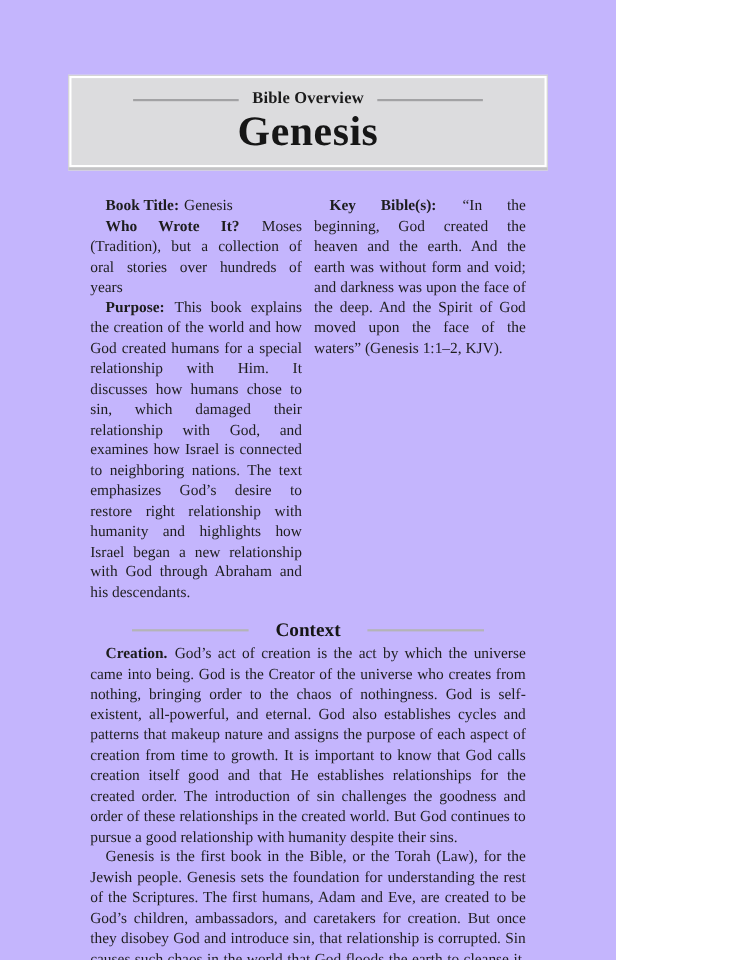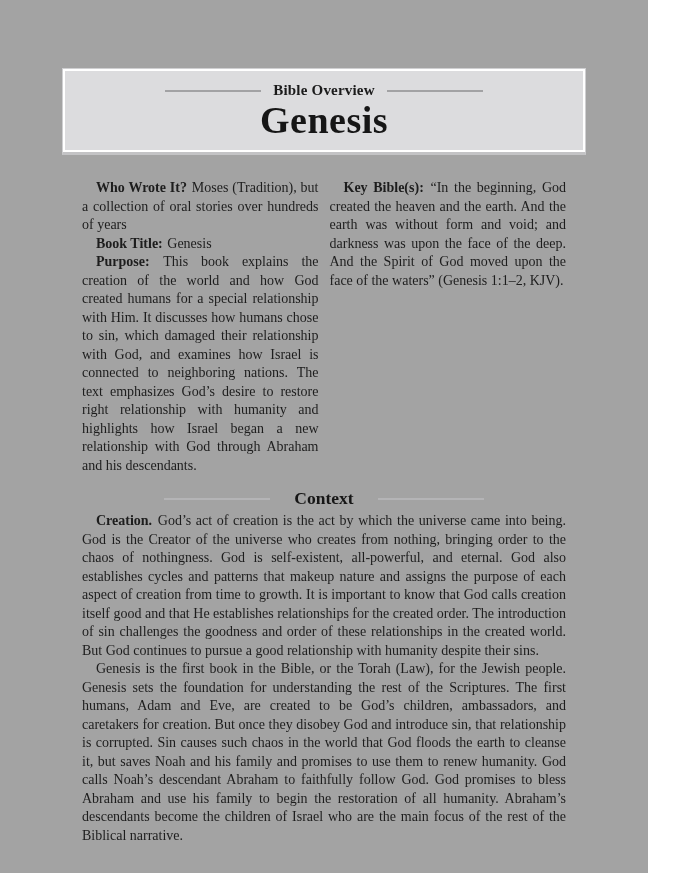--- a/index.html
+++ b/index.html
@@ -1,20 +1,20 @@
 <!DOCTYPE html>
 <html><head>
 <meta charset="utf-8">
 <style>
   html, body { margin: 0; padding: 0; background: #ffffff; }
   .page {
     position: relative;
-    width: 648px;
+    width: 560px;
     height: 873px;
-    background: #a3a3a3;
+    background: #c4b5fd;
     font-family: "Liberation Serif", "DejaVu Serif", serif;
     color: #1d1d1d;
     overflow: hidden;
     box-sizing: border-box;
   }
 
   
   .title-box {
     margin: 68px 62px 0 62px;
     border: 1px solid #cfcfd1;
@@ -102,22 +102,22 @@
         <span class="rule kicker-rule"></span>
       </div>
       <h1 class="book-title">Genesis</h1>
     </div>
   </header>
 
   <main class="content">
 
     <div class="columns">
       <div class="col">
+        <p class="item"><b class="lbl">Book Title:</b> <span>Genesis</span></p>
         <p class="item"><b class="lbl">Who Wrote It?</b> <span>Moses (Tradition), but a collection of oral stories over hundreds of years</span></p>
-        <p class="item"><b class="lbl">Book Title:</b> <span>Genesis</span></p>
         <p class="item"><b class="lbl">Purpose:</b> <span>This book explains the creation of the world and how God created humans for a special relationship with Him. It discusses how humans chose to sin, which damaged their relationship with God, and examines how Israel is connected to neighboring nations. The text emphasizes God’s desire to restore right relationship with humanity and highlights how Israel began a new relationship with God through Abraham and his descendants.</span></p>
       </div>
       <div class="col">
         <p class="item"><b class="lbl">Key Bible(s):</b> <span>“In the beginning, God created the heaven and the earth. And the earth was without form and void; and darkness was upon the face of the deep. And the Spirit of God moved upon the face of the waters” (Genesis 1:1–2, KJV).</span></p>
       </div>
     </div>
 
     <section>
       <div class="section-heading">
         <span class="rule section-rule"></span>

